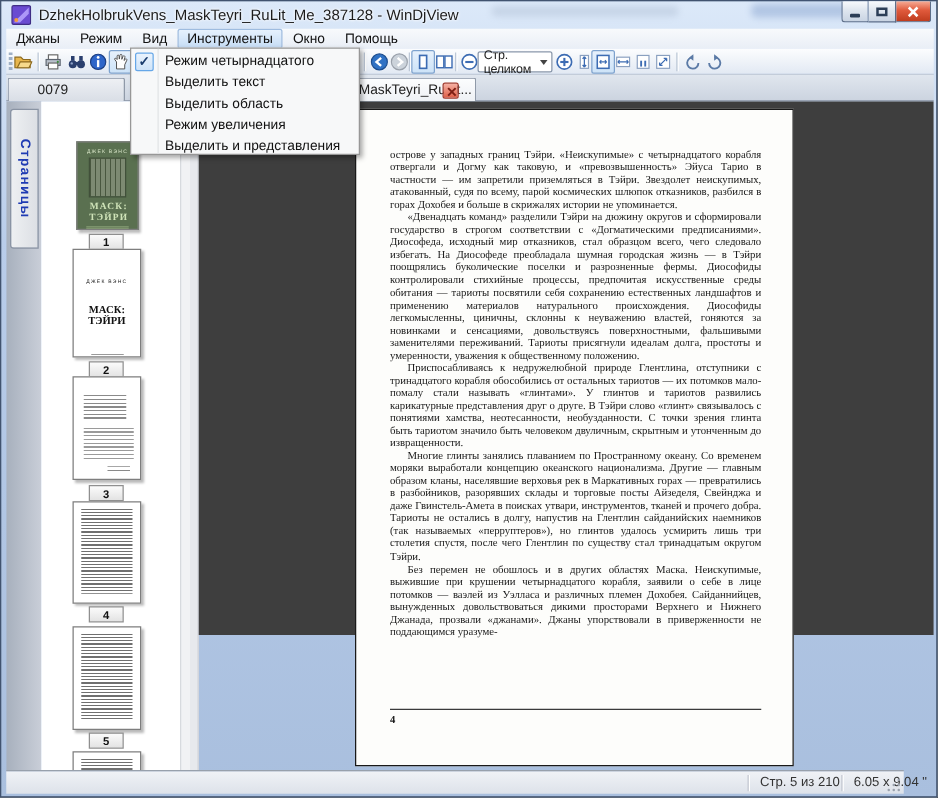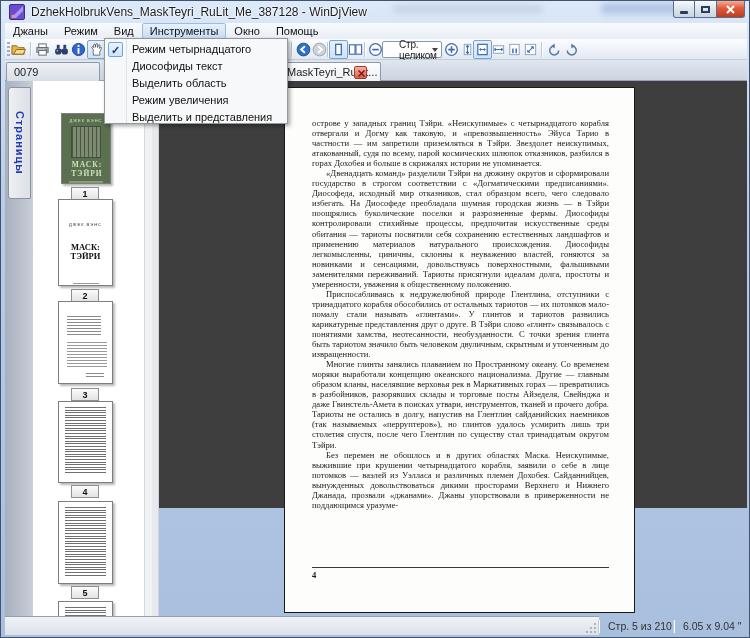--- a/index.html
+++ b/index.html
@@ -42,32 +42,32 @@
              background:linear-gradient(#fcfdfe,#e2e9f3); border-bottom:1px solid #c3ccd9; }
   .grip { position:absolute; left:2px; top:3px; width:3px; height:15px;
           background:repeating-linear-gradient(#9fb0c6 0 2px, transparent 2px 4px); }
   .tbtn { position:absolute; top:1px; width:19px; height:19px; border:1px solid transparent;
           border-radius:2px; display:flex; align-items:center; justify-content:center; }
   .tbtn.pressed { border-color:#7da2ce; background:linear-gradient(#e7f1fc,#cde3f8); }
   .tsep { position:absolute; top:3px; width:2px; height:15px;
           border-left:1px solid #bcc7d6; border-right:1px solid #fff; }
   .combo { position:absolute; left:377px; top:2px; width:60px; height:17px; background:#fff;
            border:1px solid #8a98ab; border-radius:2px; font-size:10px; color:#222;
-           display:flex; align-items:center; padding-left:16px; letter-spacing:-0.2px; }
+           display:flex; align-items:center; padding-left:4px; letter-spacing:-0.2px; }
   .combo-arrow { position:absolute; right:3px; top:6px; width:0; height:0;
            border-left:3px solid transparent; border-right:3px solid transparent;
            border-top:4px solid #444; }
 
   
   .tabbar { position:absolute; left:4px; top:59px; width:742px; height:21px;
             background:linear-gradient(#e0e6ee,#ccd4e0); border-bottom:1px solid #98a2b2; }
   .dtab { position:absolute; top:2px; height:19px; border:1px solid #8f99a8; border-bottom:none;
           border-radius:2px 2px 0 0; font-size:11px; color:#222; }
   .dtab.inactive { left:1px; width:94px; background:linear-gradient(#eef0f4,#d9dee6);
-          display:flex; align-items:center; padding-left:7px; }
+          display:flex; align-items:center; padding-left:23px; }
   .dtab.active { left:100px; width:276px; background:linear-gradient(#fcfdfe,#eef1f5); }
   .dtab.active .tab-label { position:absolute; left:181px; top:3px; white-space:nowrap; }
   .tab-close { position:absolute; left:248px; top:3px; width:13px; height:13px;
                border:1px solid #a23b2e; border-radius:2px;
                background:linear-gradient(#f5b0a3,#e06049); }
   .tab-close svg { position:absolute; left:2px; top:2px; }
 
   
   .bodyarea { position:absolute; left:4px; top:80px; width:742px; height:535px; overflow:hidden; }
   .gutter { position:absolute; left:0; top:0; width:28px; height:535px;
@@ -134,21 +134,21 @@
            border:1px solid #979797; box-shadow:2px 2px 4px rgba(0,0,0,.35); z-index:50; }
   .popup .gutterline { position:absolute; left:21px; top:0; bottom:0; width:1px; background:#e2e3e6; }
   .pitem { position:absolute; left:1px; width:180px; height:17px; font-size:11px; color:#111; }
   .pitem .plabel-text { position:absolute; left:26px; top:2px; white-space:nowrap; }
   .pcheck { position:absolute; left:2px; top:1px; width:15px; height:15px;
             border:1px solid #66a7e8; border-radius:2px;
             background:linear-gradient(#eaf3fd,#cfe4f9);
             font-size:11px; font-weight:bold; color:#1a3d6e; text-align:center; line-height:14px; }
 
   
-  .statusbar { position:absolute; left:4px; top:615px; width:594px; height:19px;
+  .statusbar { position:absolute; left:4px; top:615px; width:718px; height:19px;
                background:linear-gradient(#f0f2f6,#dde2ea); border-top:1px solid #98a0ac;
                font-size:10.5px; color:#333; }
   .s-sep { position:absolute; top:3px; width:2px; height:13px;
            border-left:1px solid #c3c8d1; border-right:1px solid #fff; }
   .s-text { position:absolute; top:3px; white-space:nowrap; }
   .grip-corner { position:absolute; right:2px; top:5px; width:12px; height:12px; }
 </style>
 </head>
 <body>
 
@@ -395,21 +395,21 @@
     </div>
   </div>
 
   <div class="popup">
     <div class="gutterline"></div>
     <div class="pitem" style="top:2px">
       <div class="pcheck">✓</div>
       <span class="plabel-text">Режим четырнадцатого</span>
     </div>
     <div class="pitem" style="top:19px">
-      <span class="plabel-text">Диософиды текст</span>
+      <span class="plabel-text">Выделить текст</span>
     </div>
     <div class="pitem" style="top:53px">
       <span class="plabel-text">Режим увеличения</span>
     </div>
     <div class="pitem" style="top:36px">
       <span class="plabel-text">Выделить область</span>
     </div>
     <div class="pitem" style="top:70px">
       <span class="plabel-text">Выделить и представления</span>
     </div>

